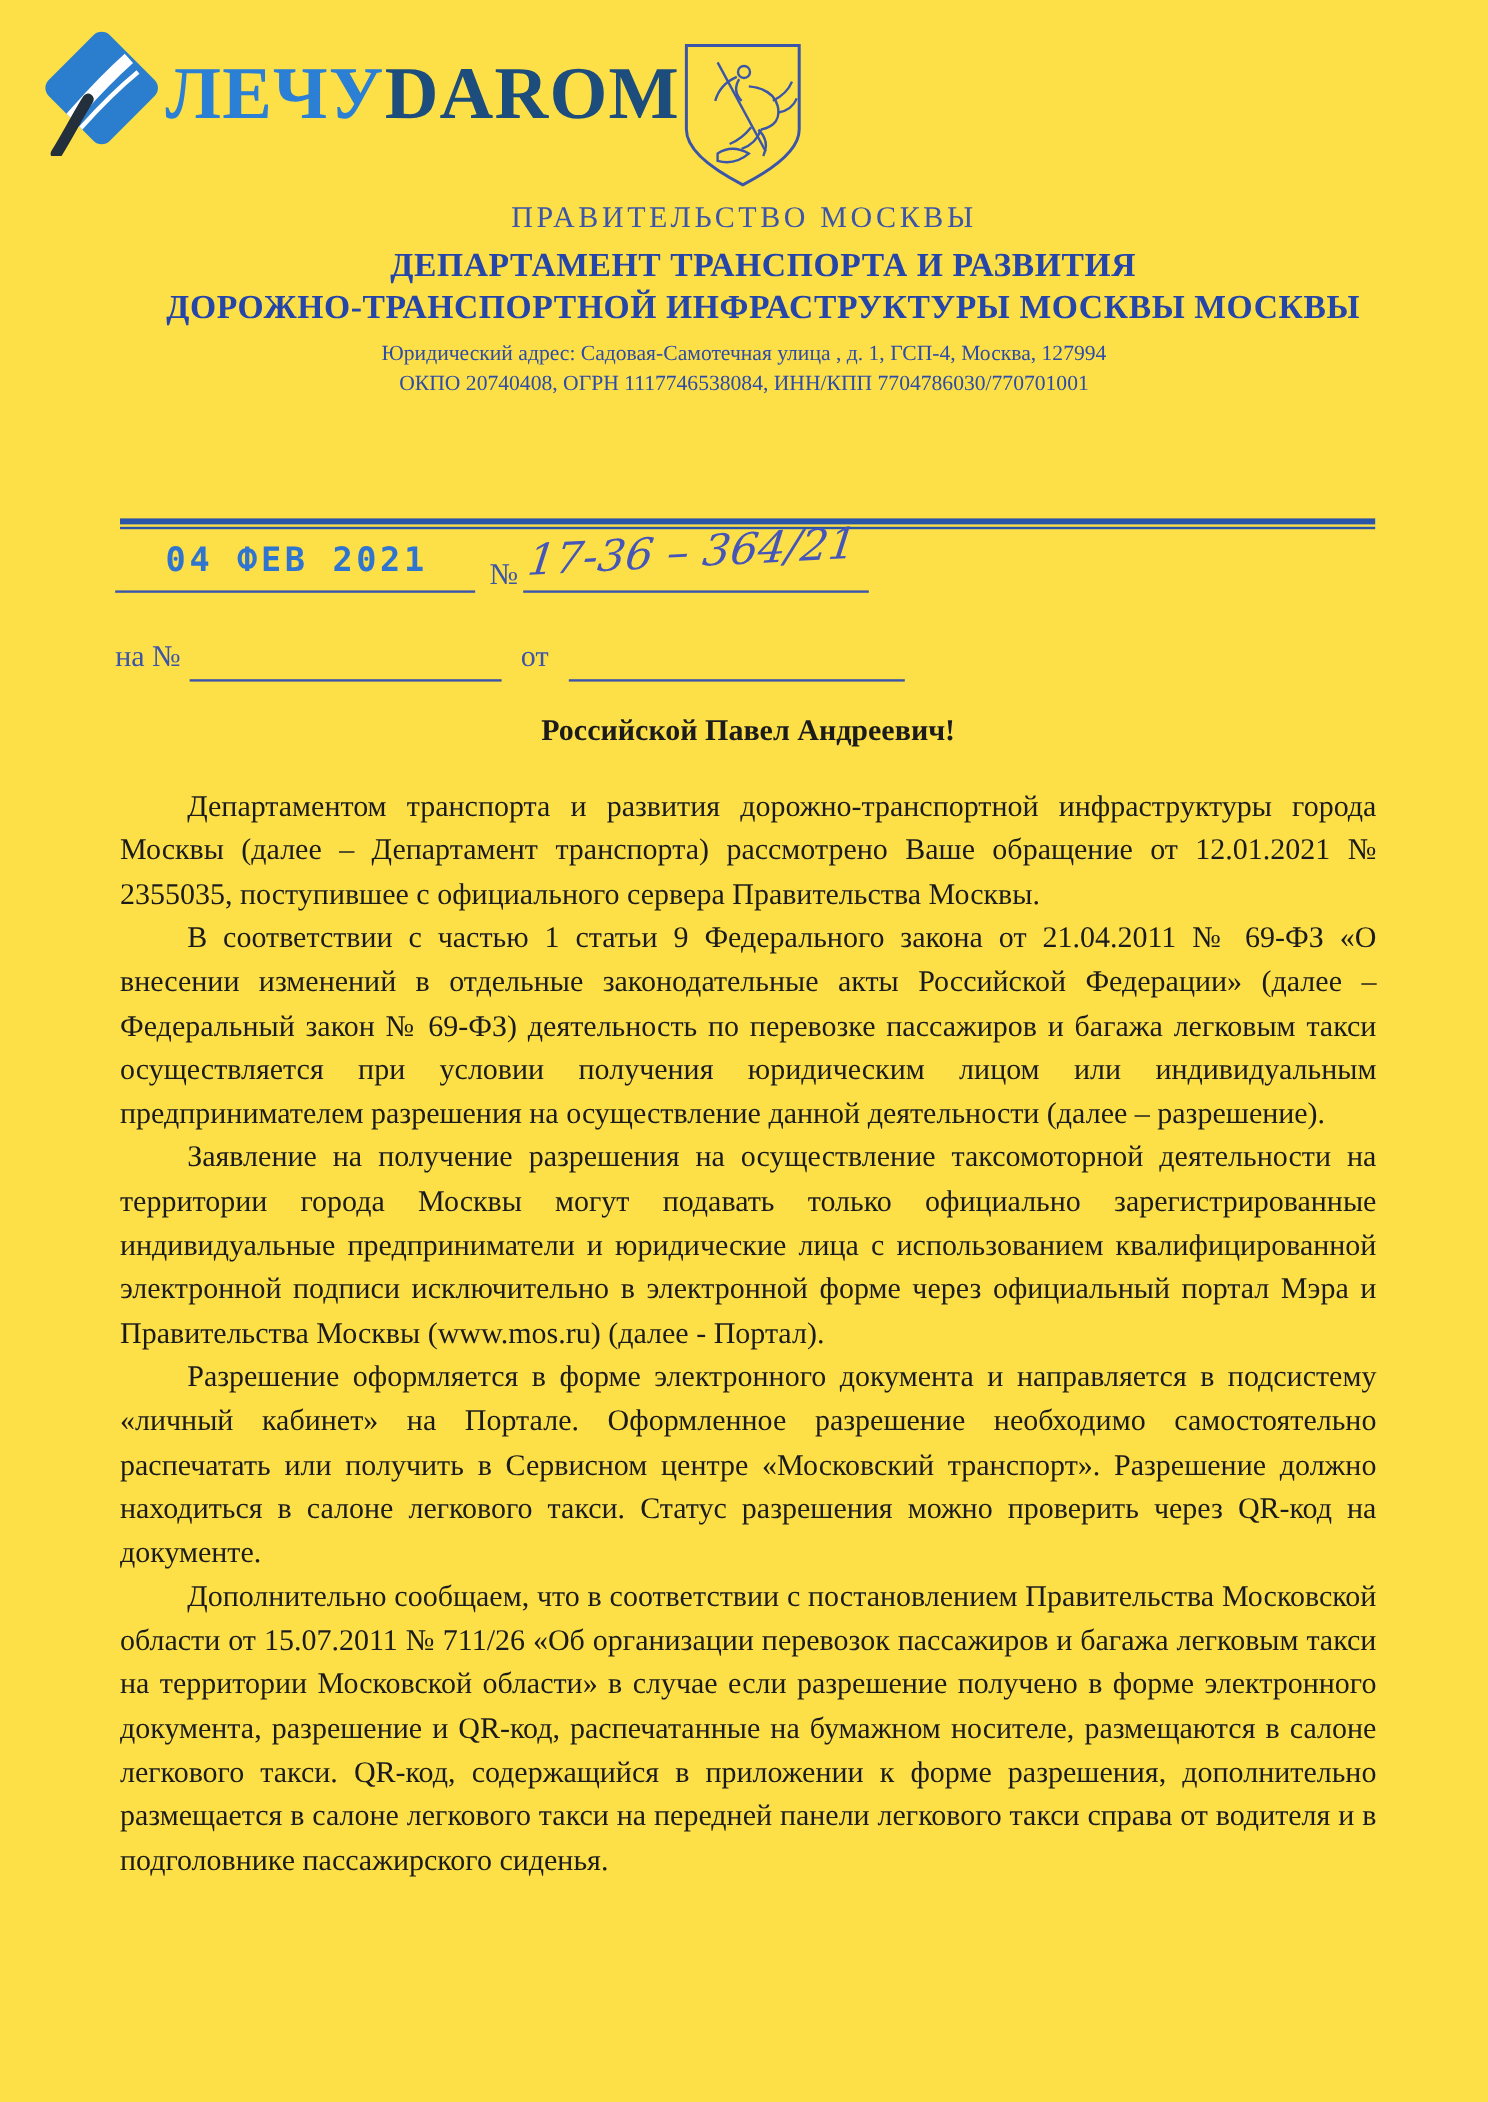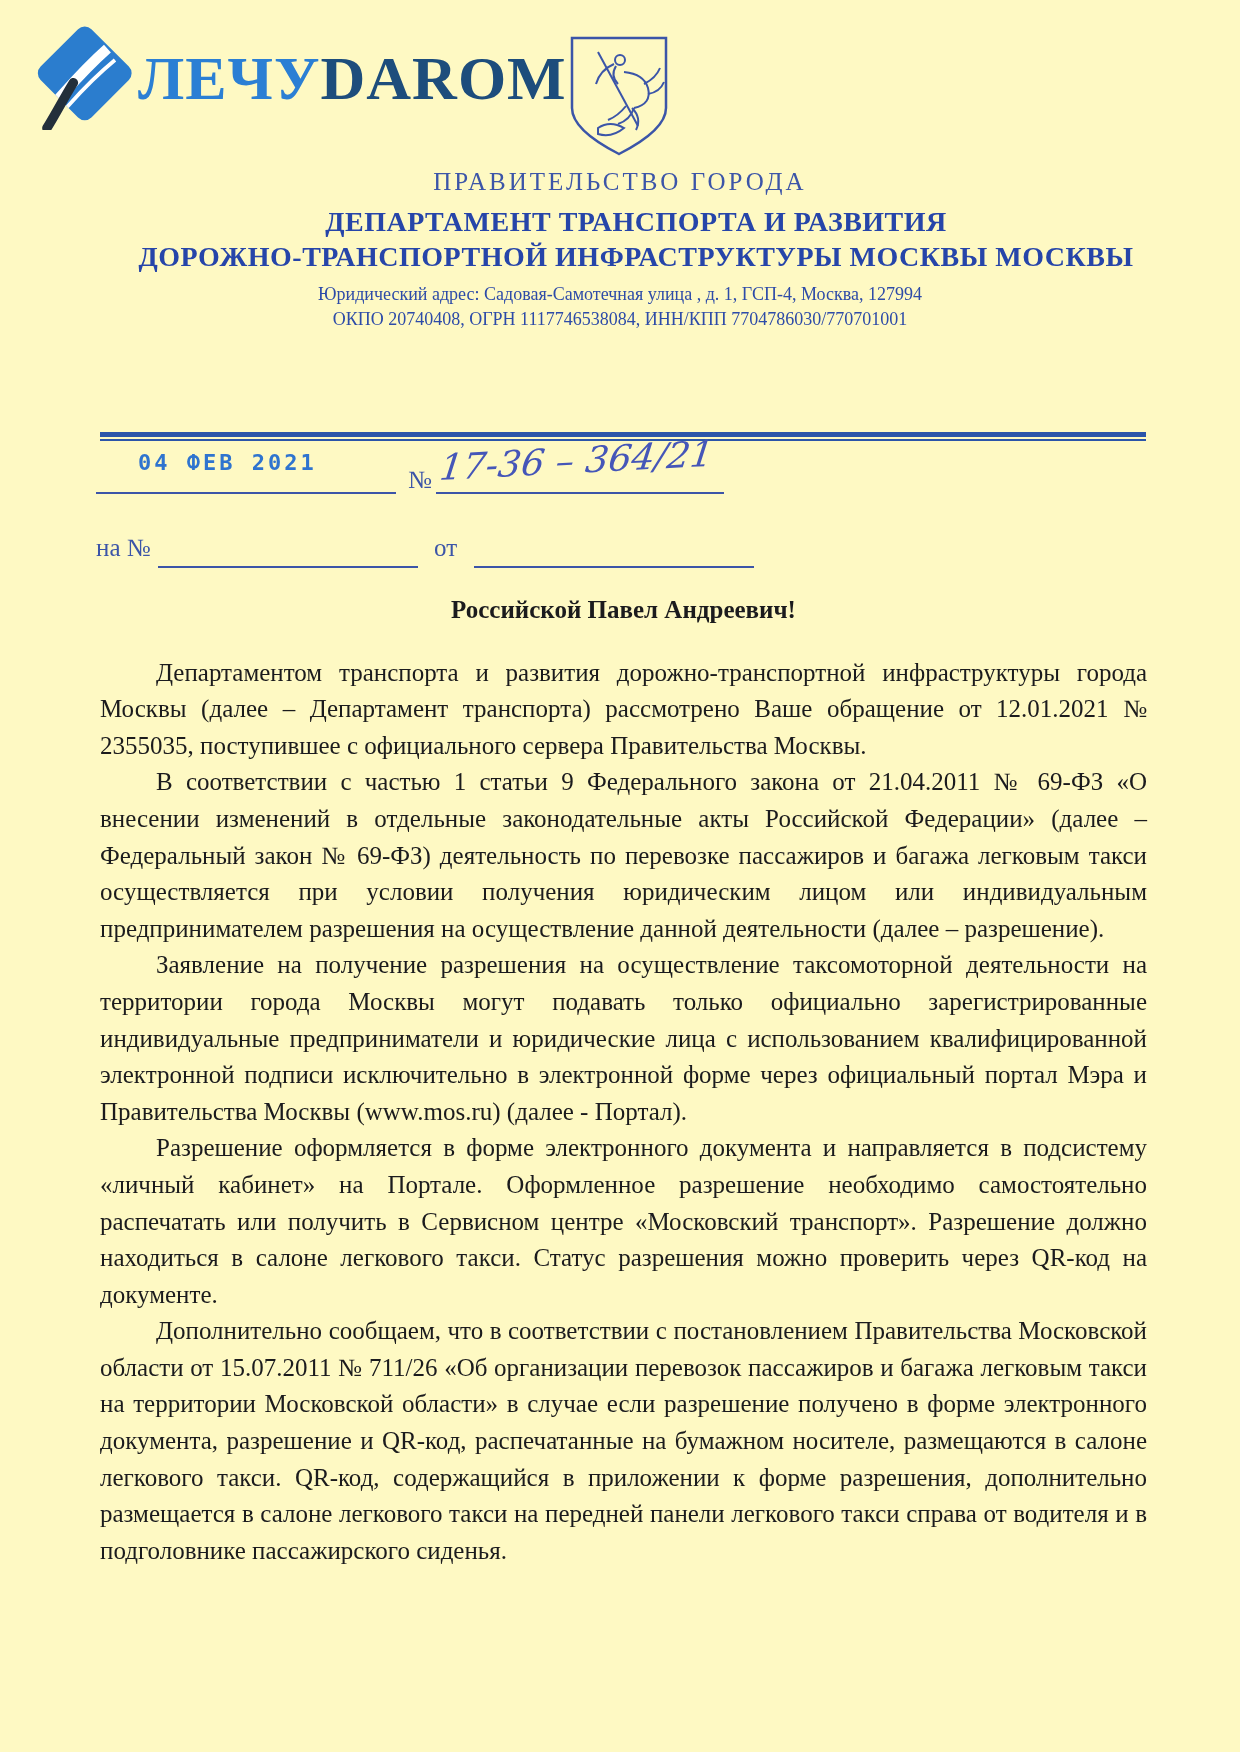--- a/index.html
+++ b/index.html
@@ -4,21 +4,21 @@
 <style>
   * { margin: 0; padding: 0; box-sizing: border-box; }
   html, body { background: #f4f4f5; }
   body { font-family: "Liberation Serif", serif; }
 
   .page {
     position: relative;
     width: 1240px;
     height: 1752px;
     margin: 0 auto;
-    background: #fef9c3;
+    background: #fde047;
     overflow: hidden;
     color: #1c1c1e;
   }
 
   
   .logo {
     position: absolute;
     left: 28px;
     top: 26px;
     display: flex;
@@ -87,21 +87,21 @@
     height: 9px;
   }
 
   
   .ref-row { position: absolute; top: 448px; left: 96px; width: 640px; height: 64px; }
   .date-stamp {
     position: absolute;
     left: 42px; top: 2px;
     font-family: "DejaVu Sans Mono", monospace;
     font-weight: bold;
-    font-size: 22px;
+    font-size: 28px;
     letter-spacing: 3px;
     color: #2f74cf;
     white-space: nowrap;
   }
   .date-line {
     position: absolute;
     left: 0; top: 44px;
     width: 300px;
     border-bottom: 2px solid #3c55a8;
   }
@@ -188,21 +188,21 @@
       <path d="M56 38 Q76 40 80 54 Q84 70 66 74"></path>
       <path d="M76 50 Q88 44 92 34"></path>
       <path d="M80 60 Q92 58 96 48"></path>
       <path d="M66 74 Q62 86 50 90"></path>
       <path d="M58 72 Q50 82 40 86"></path>
       <path d="M64 74 Q74 84 68 96"></path>
       <path d="M30 94 Q42 86 56 94 Q44 104 30 100 Z"></path>
     </g>
   </svg>
 
-  <div class="gov-title">ПРАВИТЕЛЬСТВО ГОРОДА</div>
+  <div class="gov-title">ПРАВИТЕЛЬСТВО МОСКВЫ</div>
 
   <div class="dept-title">
     <div>ДЕПАРТАМЕНТ ТРАНСПОРТА И РАЗВИТИЯ</div>
     <div>ДОРОЖНО-ТРАНСПОРТНОЙ ИНФРАСТРУКТУРЫ МОСКВЫ МОСКВЫ</div>
   </div>
 
   <div class="contacts">
     <div>Юридический адрес: Садовая-Самотечная улица , д. 1, ГСП-4, Москва, 127994</div>
     <div>ОКПО 20740408, ОГРН 1117746538084, ИНН/КПП 7704786030/770701001</div>
   </div>

